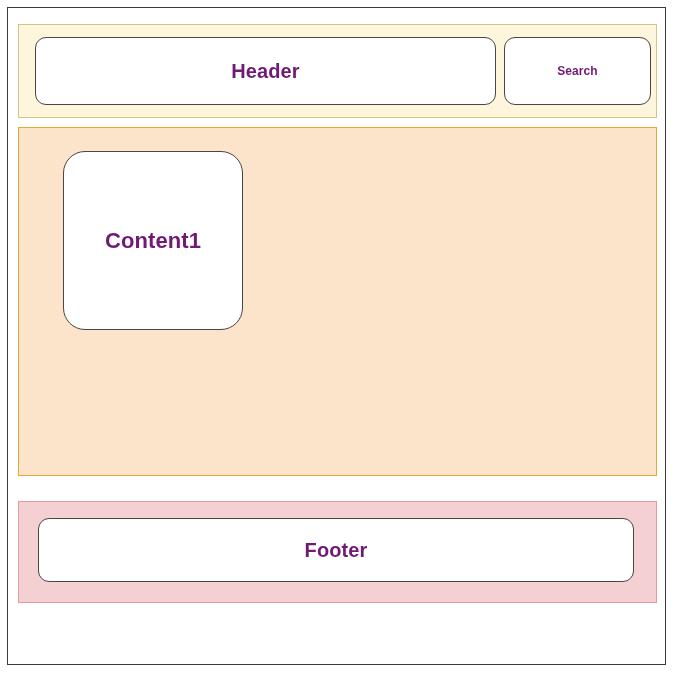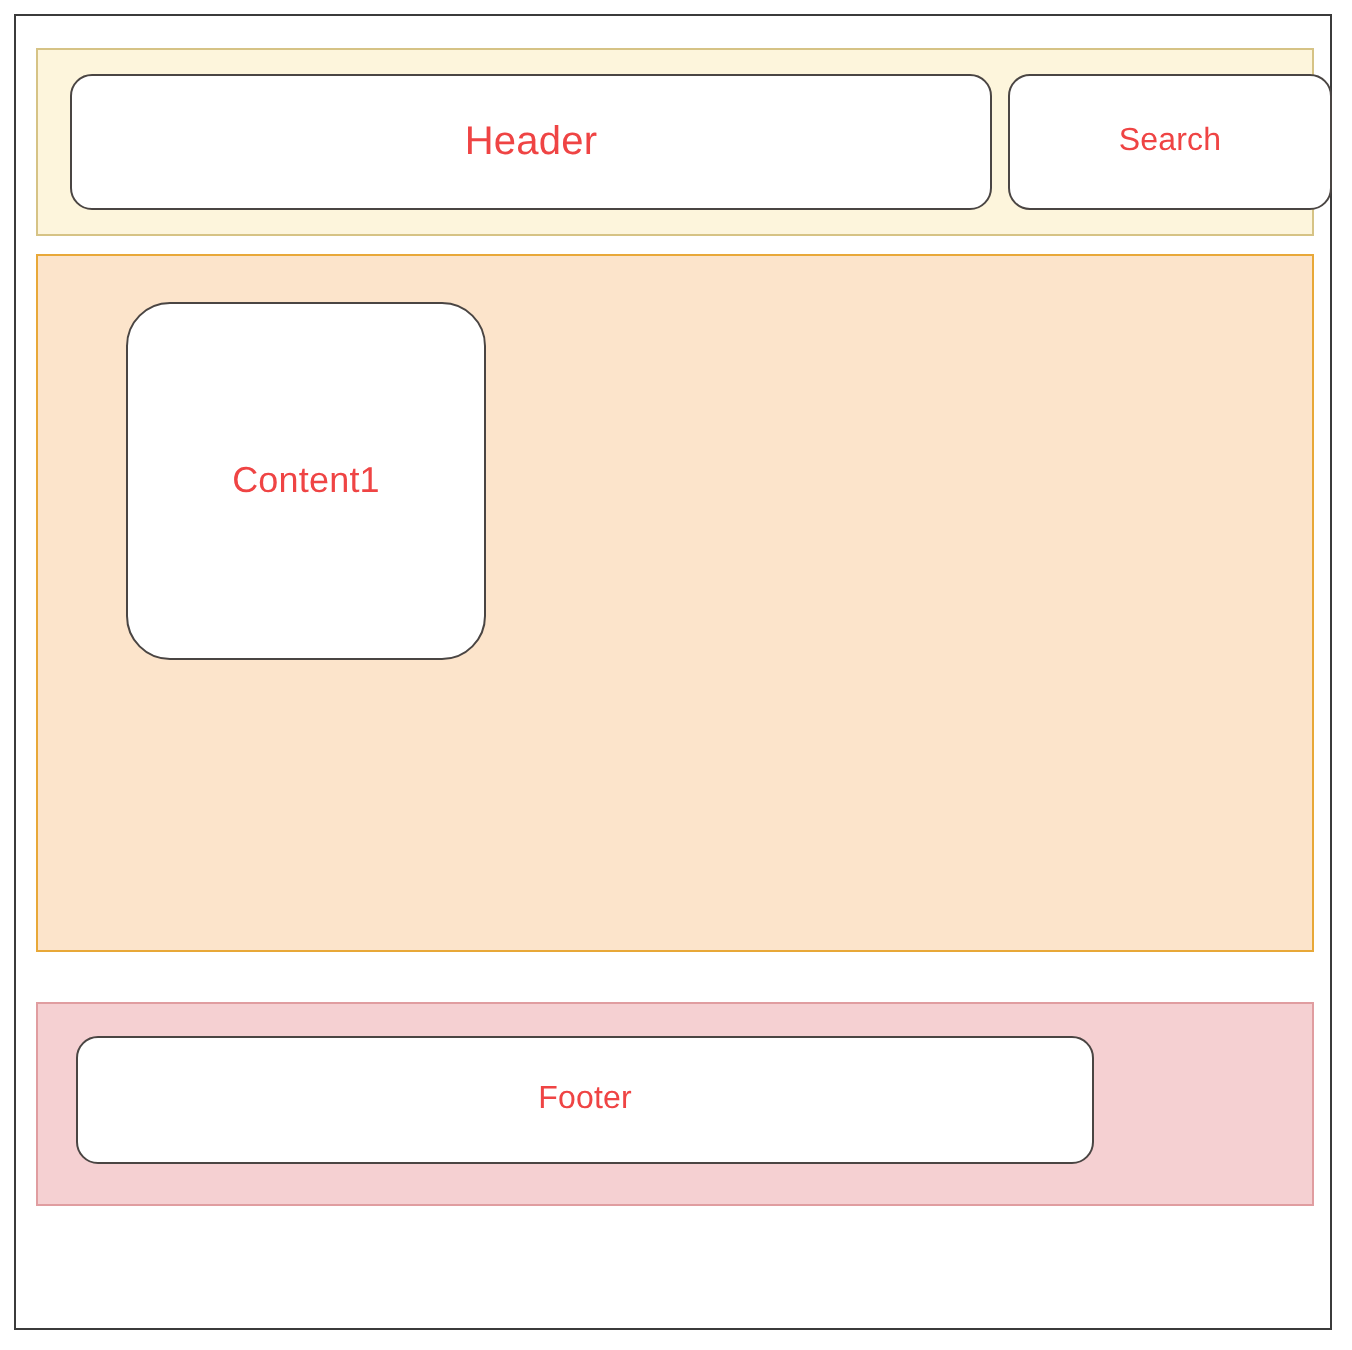--- a/index.html
+++ b/index.html
@@ -68,60 +68,60 @@
   
   .box {
     position: absolute;
     box-sizing: border-box;
     background: #ffffff;
     border: 1.4px solid #4a4543;
     border-radius: 14px;
     display: flex;
     align-items: center;
     justify-content: center;
-    color: #ef4444;
-    font-weight: normal;
+    color: #701a75;
+    font-weight: bold;
     letter-spacing: 0.1px;
   }
 
   .box-header {
     left: 35px;
     top: 37px;
     width: 461px;
     height: 68px;
     font-size: 20px;
     border-radius: 11px;
   }
 
   .box-search {
     left: 504px;
     top: 37px;
-    width: 162px;
+    width: 147px;
     height: 68px;
-    font-size: 16px;
+    font-size: 12px;
     border-radius: 11px;
   }
 
   .box-content {
     width: 180px;
     height: 179px;
-    font-size: 18px;
+    font-size: 22px;
     border-radius: 22px;
   }
 
   .box-content-1 { left: 63px;  top: 151px; }
   .box-content-2 { left: 250px; top: 146px; }
   .box-content-3 { left: 438px; top: 146px; }
 
   .box-footer {
     left: 38px;
     top: 518px;
-    width: 509px;
+    width: 596px;
     height: 64px;
-    font-size: 16px;
+    font-size: 20px;
     border-radius: 11px;
   }
 </style>
 </head>
 <body>
 
 <div id="canvas">
 
   <div class="page-frame"></div>
 

